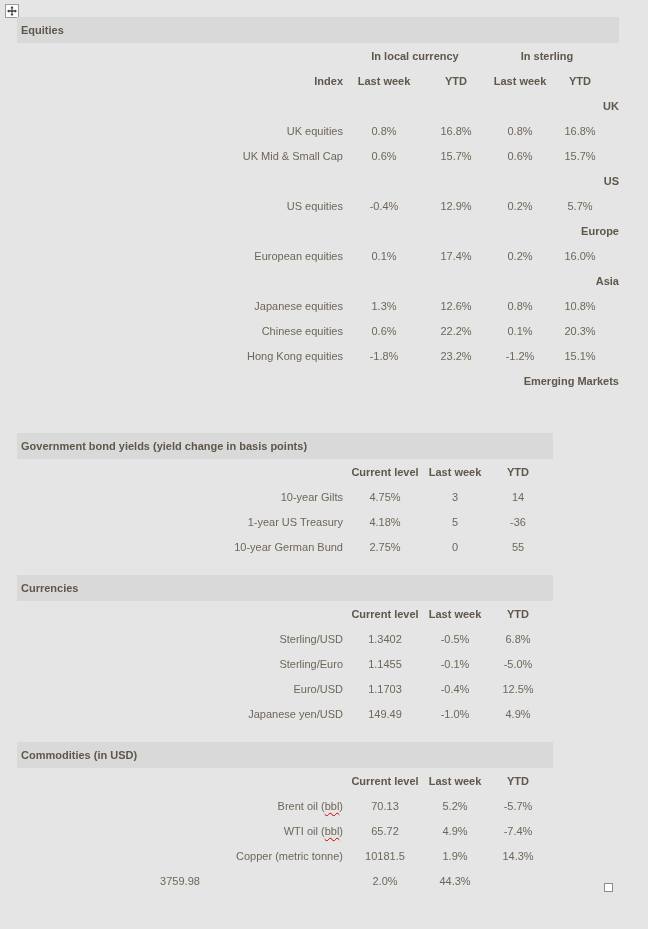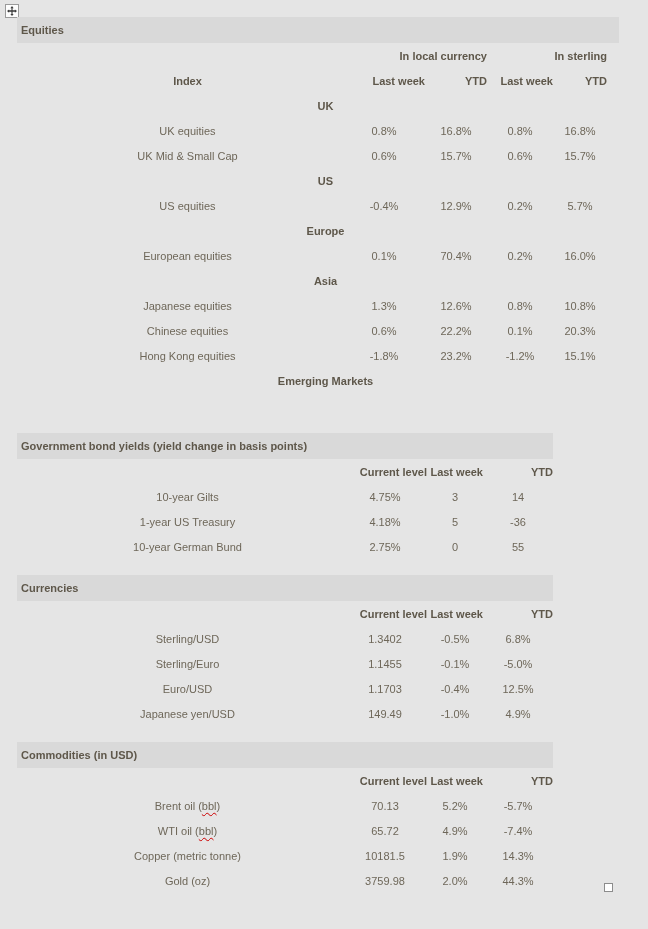--- a/index.html
+++ b/index.html
@@ -12,22 +12,22 @@
   .tbl-eq{width:602px;}
   .tbl-3{width:536px;}
   .bar{
     height:26px;line-height:26px;background:#d9d9d9;color:#5e574a;
     font-weight:bold;padding-left:4px;box-sizing:border-box;
   }
   .row{display:grid;height:25px;align-items:center;}
   .tbl-eq .row{grid-template-columns:326px 82px 62px 66px 54px 12px;}
   .tbl-3  .row{grid-template-columns:326px 84px 56px 70px;}
   .cell{text-align:center;white-space:nowrap;}
-  .cell.label{text-align:center;padding-left:3px;margin-left:12px;}
-  .bold{font-weight:bold;color:#5e574a;text-align:right;}
+  .cell.label{text-align:right;padding-left:3px;margin-left:12px;}
+  .bold{font-weight:bold;color:#5e574a;}
   .group-local{grid-column:2/4;}
   .group-sterling{grid-column:4/6;}
   .section-label{grid-column:1/-1;}
   .spell{
     text-decoration-line:underline;text-decoration-style:wavy;
     text-decoration-color:#cc0000;text-decoration-thickness:1px;
     text-underline-offset:2px;
   }
   .move-handle{
     position:absolute;left:5px;top:4px;width:14px;height:14px;
@@ -98,21 +98,21 @@
       <span class="cell">12.9%</span>
       <span class="cell">0.2%</span>
       <span class="cell">5.7%</span>
     </div>
     <div class="row">
       <span class="cell label bold section-label">Europe</span>
     </div>
     <div class="row">
       <span class="cell label">European equities</span>
       <span class="cell">0.1%</span>
-      <span class="cell">70.4%</span>
+      <span class="cell">17.4%</span>
       <span class="cell">0.2%</span>
       <span class="cell">16.0%</span>
     </div>
     <div class="row">
       <span class="cell label bold section-label">Asia</span>
     </div>
     <div class="row">
       <span class="cell label">Japanese equities</span>
       <span class="cell">1.3%</span>
       <span class="cell">12.6%</span>
@@ -226,21 +226,20 @@
       <span class="cell">4.9%</span>
       <span class="cell">-7.4%</span>
     </div>
     <div class="row">
       <span class="cell label"><span>Copper (metric tonne)</span></span>
       <span class="cell">10181.5</span>
       <span class="cell">1.9%</span>
       <span class="cell">14.3%</span>
     </div>
     <div class="row">
-      <span class="cell label"><span>Gold (oz)</span></span>
       <span class="cell">3759.98</span>
       <span class="cell">2.0%</span>
       <span class="cell">44.3%</span>
     </div>
   </section>
 
   <div class="resize-handle"></div>
 
 </div>
 

